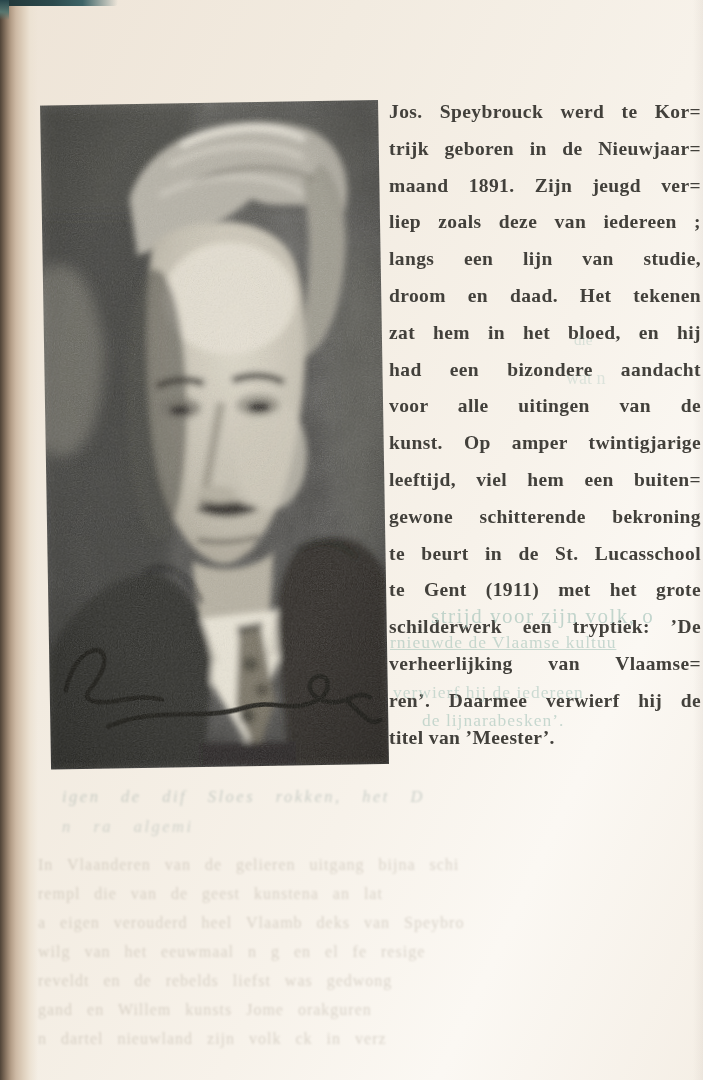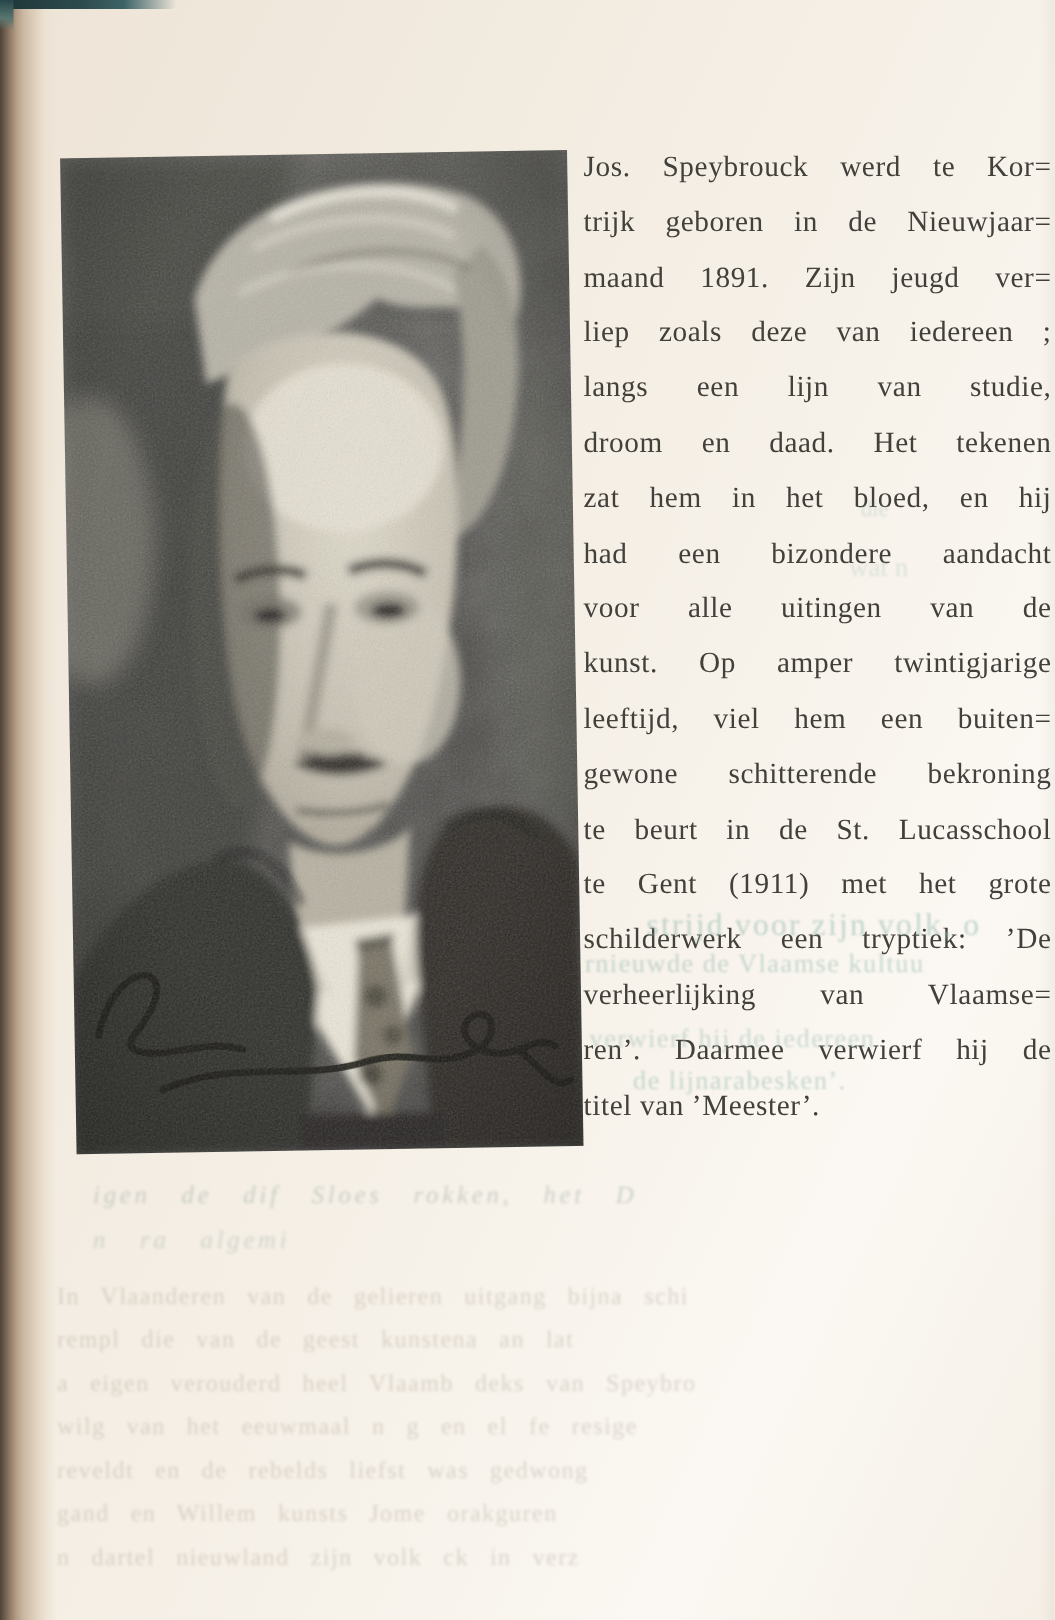--- a/index.html
+++ b/index.html
@@ -50,32 +50,33 @@
   .text-col{
     position:absolute;left:389px;top:94px;width:312px;
     color:#42403b;
     font-size:19.5px;
     letter-spacing:0.4px;
   }
   .t-line{
     height:36.8px;line-height:36.8px;
     text-align:justify;
     white-space:normal;
+    font-weight:bold;
   }
   .t-line::after{content:"";display:inline-block;width:100%;height:0;}
   .t-line.no-just{text-align:left;}
   .t-line.no-just::after{content:none;}
 
   
   .ghost{position:absolute;font-family:"Liberation Serif",serif;pointer-events:none;}
   .g-teal{color:#9dbfb5;filter:blur(0.7px);}
   .gf0{left:574px;top:332px;font-size:15px;opacity:.35;}
   .gf1{left:566px;top:368px;font-size:18px;opacity:.3;}
   .gf2{left:415px;top:604px;font-size:21px;opacity:.6;letter-spacing:1.5px;margin-left:16px;}
-  .gf3{left:390px;top:632px;font-size:17.5px;opacity:.55;letter-spacing:1px;}
+  .gf3{left:390px;top:632px;font-size:17.5px;opacity:.55;letter-spacing:1px;text-decoration:underline;}
   .gf4{left:393px;top:682px;font-size:17.5px;opacity:.5;letter-spacing:1px;}
   .gf5{left:390px;top:710px;font-size:17.5px;opacity:.55;letter-spacing:1px;margin-left:32px;}
 
   
   .g-head{color:#8fa09b;filter:blur(1.1px);font-style:italic;letter-spacing:2.5px;word-spacing:14px;font-size:16.5px;}
   .gh0{left:62px;top:787px;opacity:.42;}
   .gh1{left:62px;top:817px;opacity:.35;}
   .g-body{color:#b4ab9d;filter:blur(1.2px);font-size:16px;letter-spacing:1px;word-spacing:9px;opacity:.45;width:632px;}
   .gb0{left:38px;top:856px;}
   .gb1{left:38px;top:885px;}

